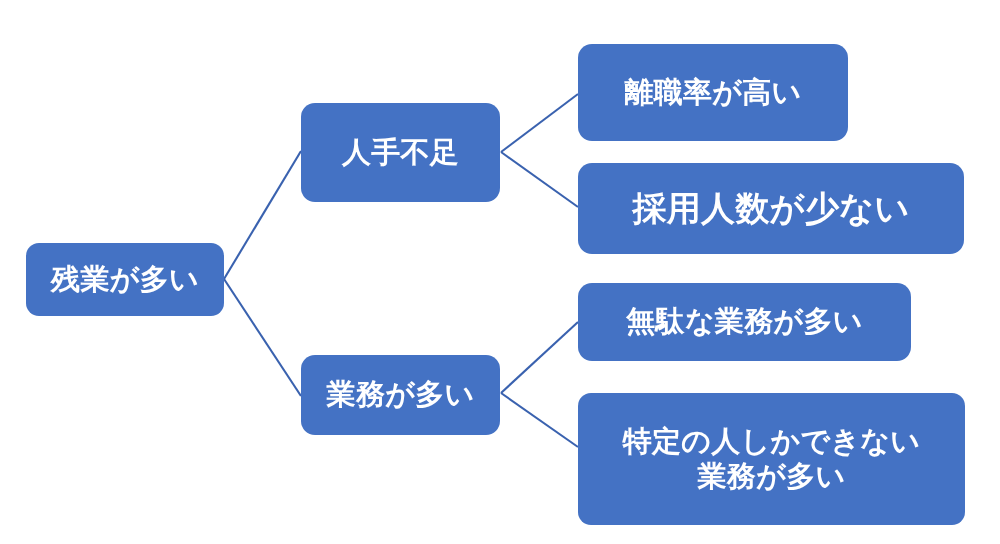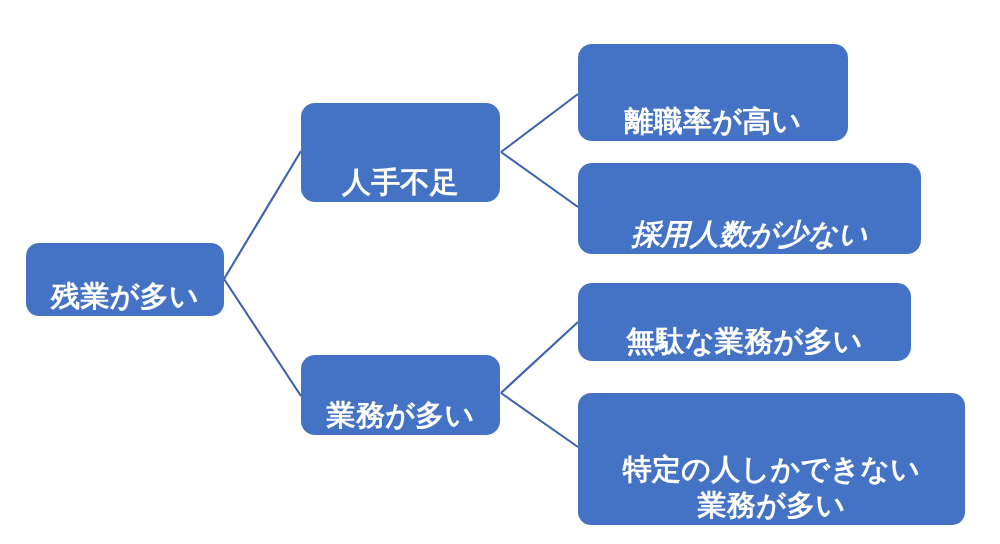--- a/index.html
+++ b/index.html
@@ -24,21 +24,21 @@
     height: 544px;
     pointer-events: none;
   }
   .node {
     position: absolute;
     box-sizing: border-box;
     background: #4472C4;
     border-radius: 14px;
     color: #ffffff;
     display: flex;
-    align-items: flex-end;
+    align-items: center;
     justify-content: center;
     text-align: center;
     font-weight: bold;
     letter-spacing: 0.01em;
     line-height: 1.22;
     padding: 2px 8px;
     user-select: none;
   }
   .node-label {
     display: block;
@@ -59,23 +59,22 @@
   #node-l2-2 {
     left: 301px; top: 355px; width: 199px; height: 80px;
     font-size: 29px;
   }
   
   #node-leaf-1 {
     left: 578px; top: 44px;  width: 270px; height: 97px;
     font-size: 29px;
   }
   #node-leaf-2 {
-    left: 578px; top: 163px; width: 343px; height: 91px;
-    font-size: 29px;
-    font-style: italic;
+    left: 578px; top: 163px; width: 386px; height: 91px;
+    font-size: 34px;
   }
   #node-leaf-3 {
     left: 578px; top: 283px; width: 333px; height: 78px;
     font-size: 29px;
   }
   #node-leaf-4 {
     left: 578px; top: 393px; width: 387px; height: 132px;
     font-size: 29px;
     border-radius: 13px;
   }

